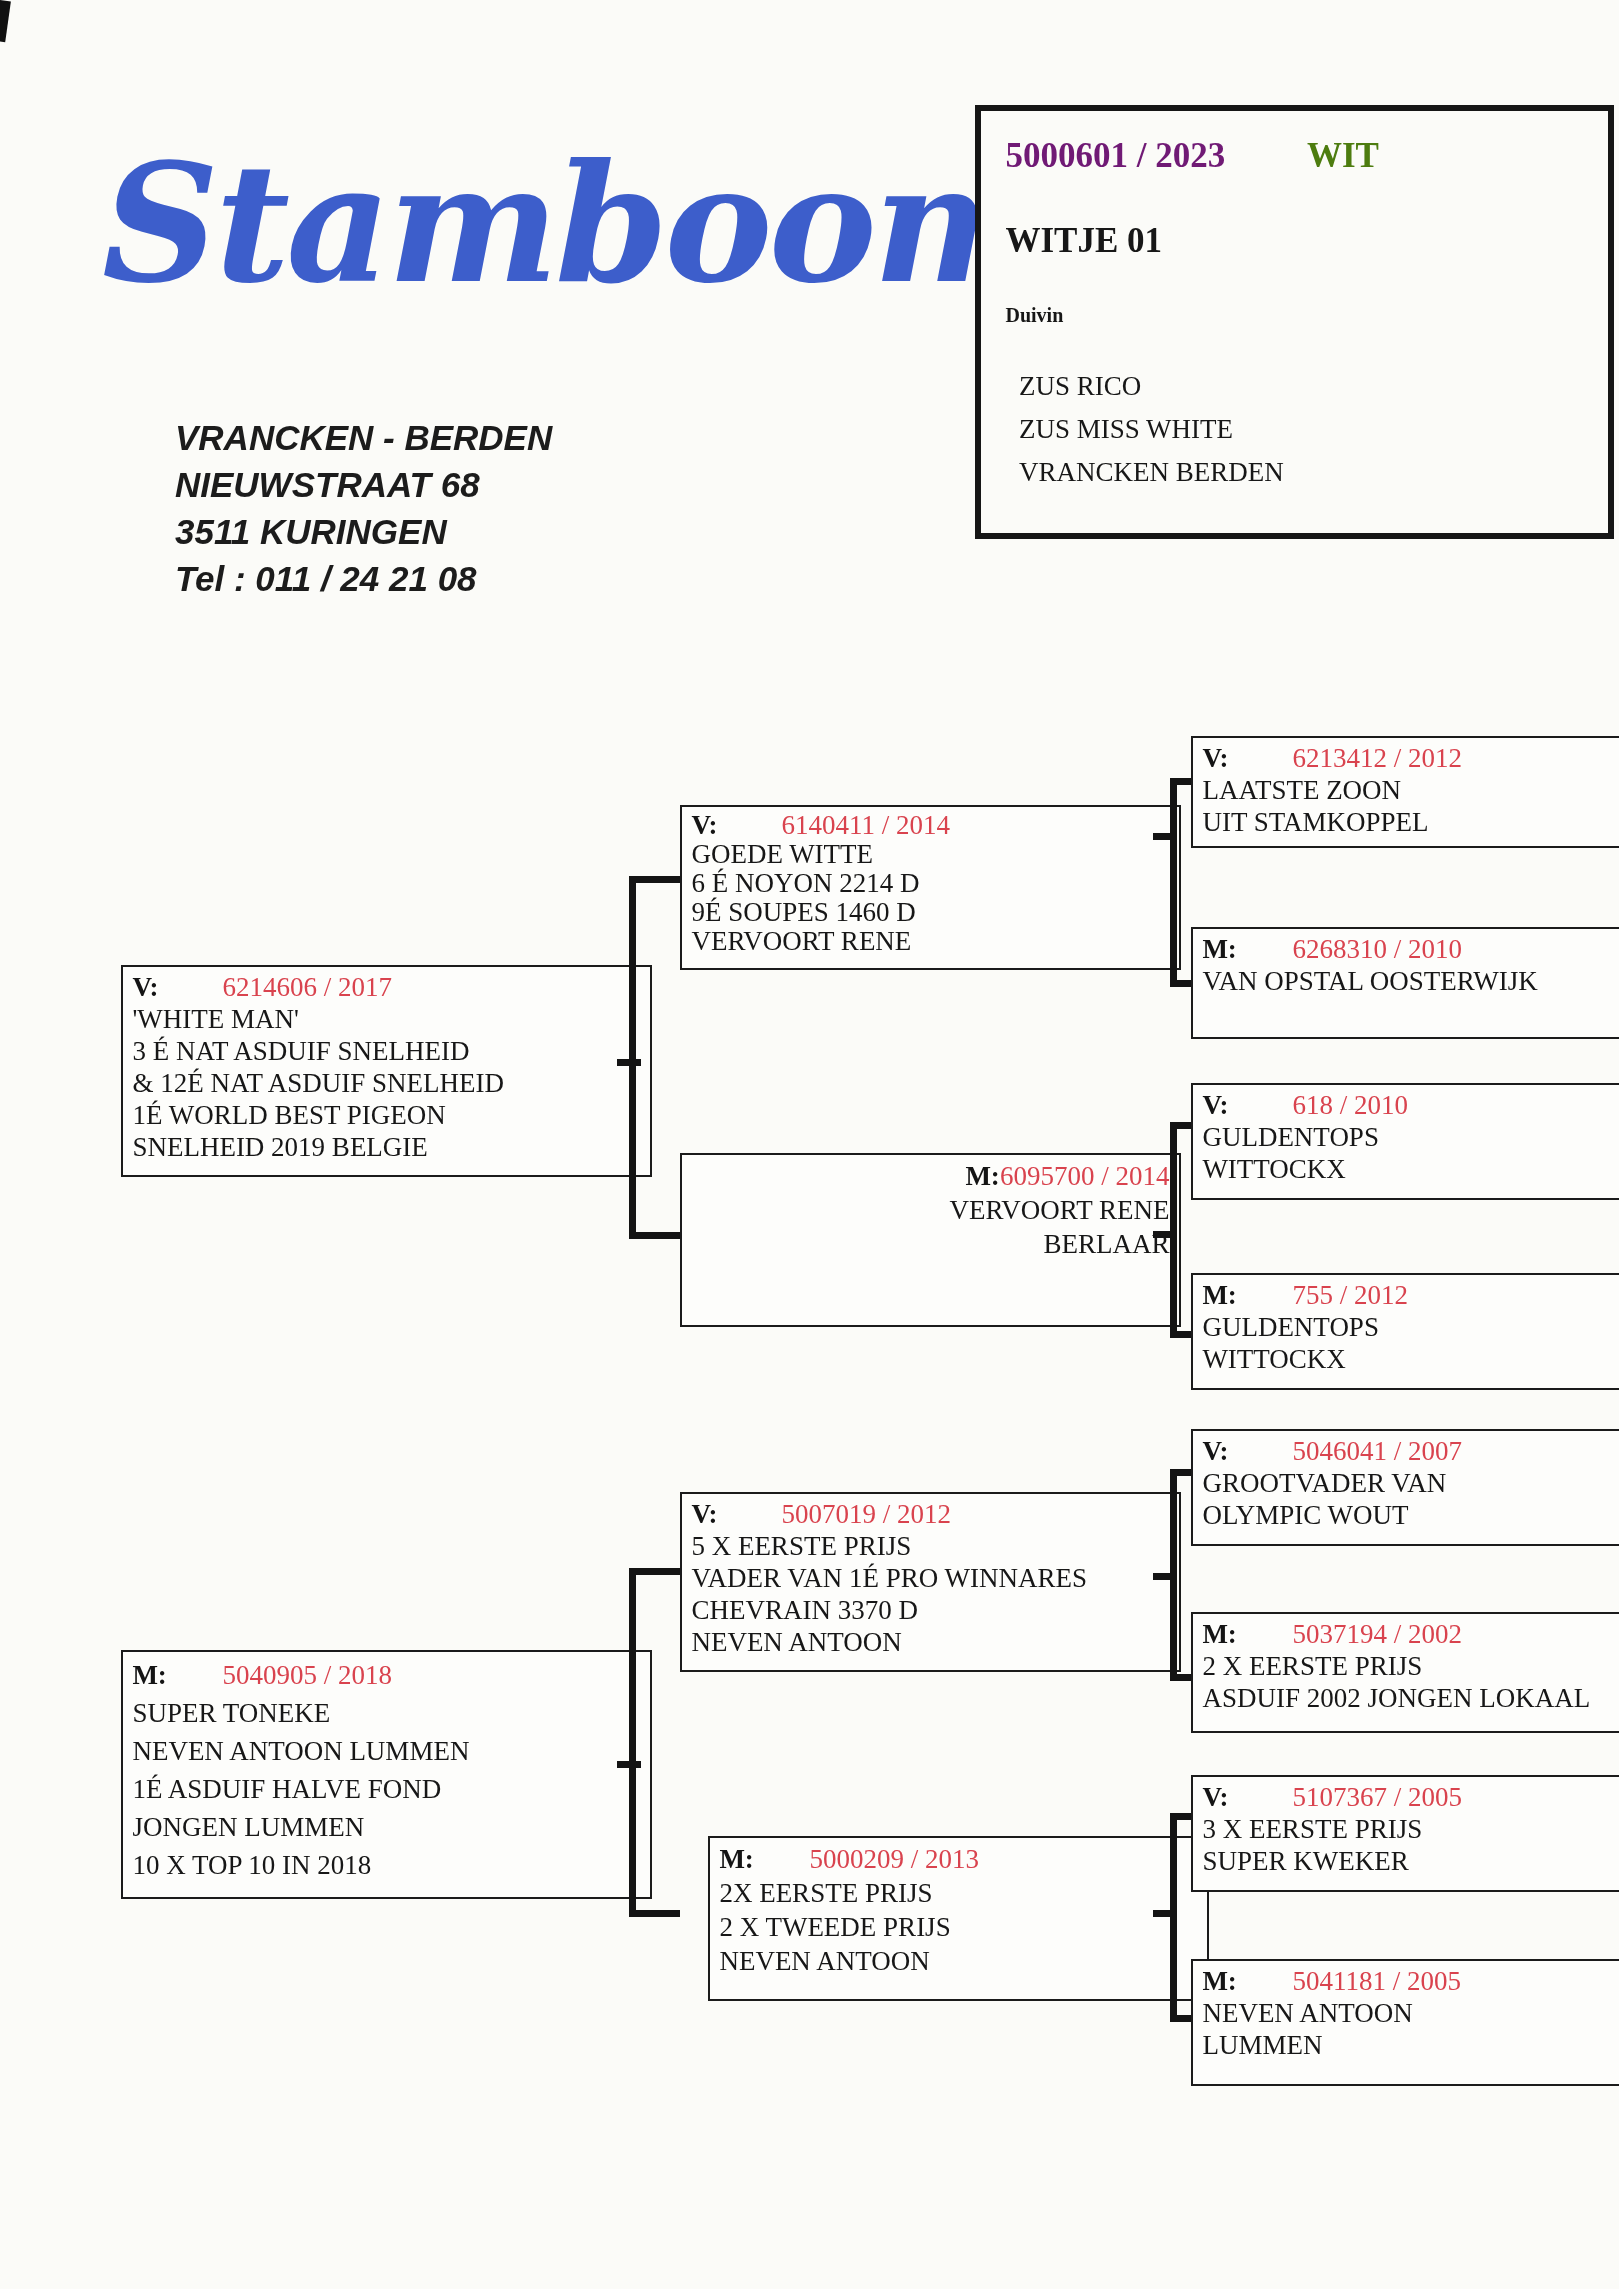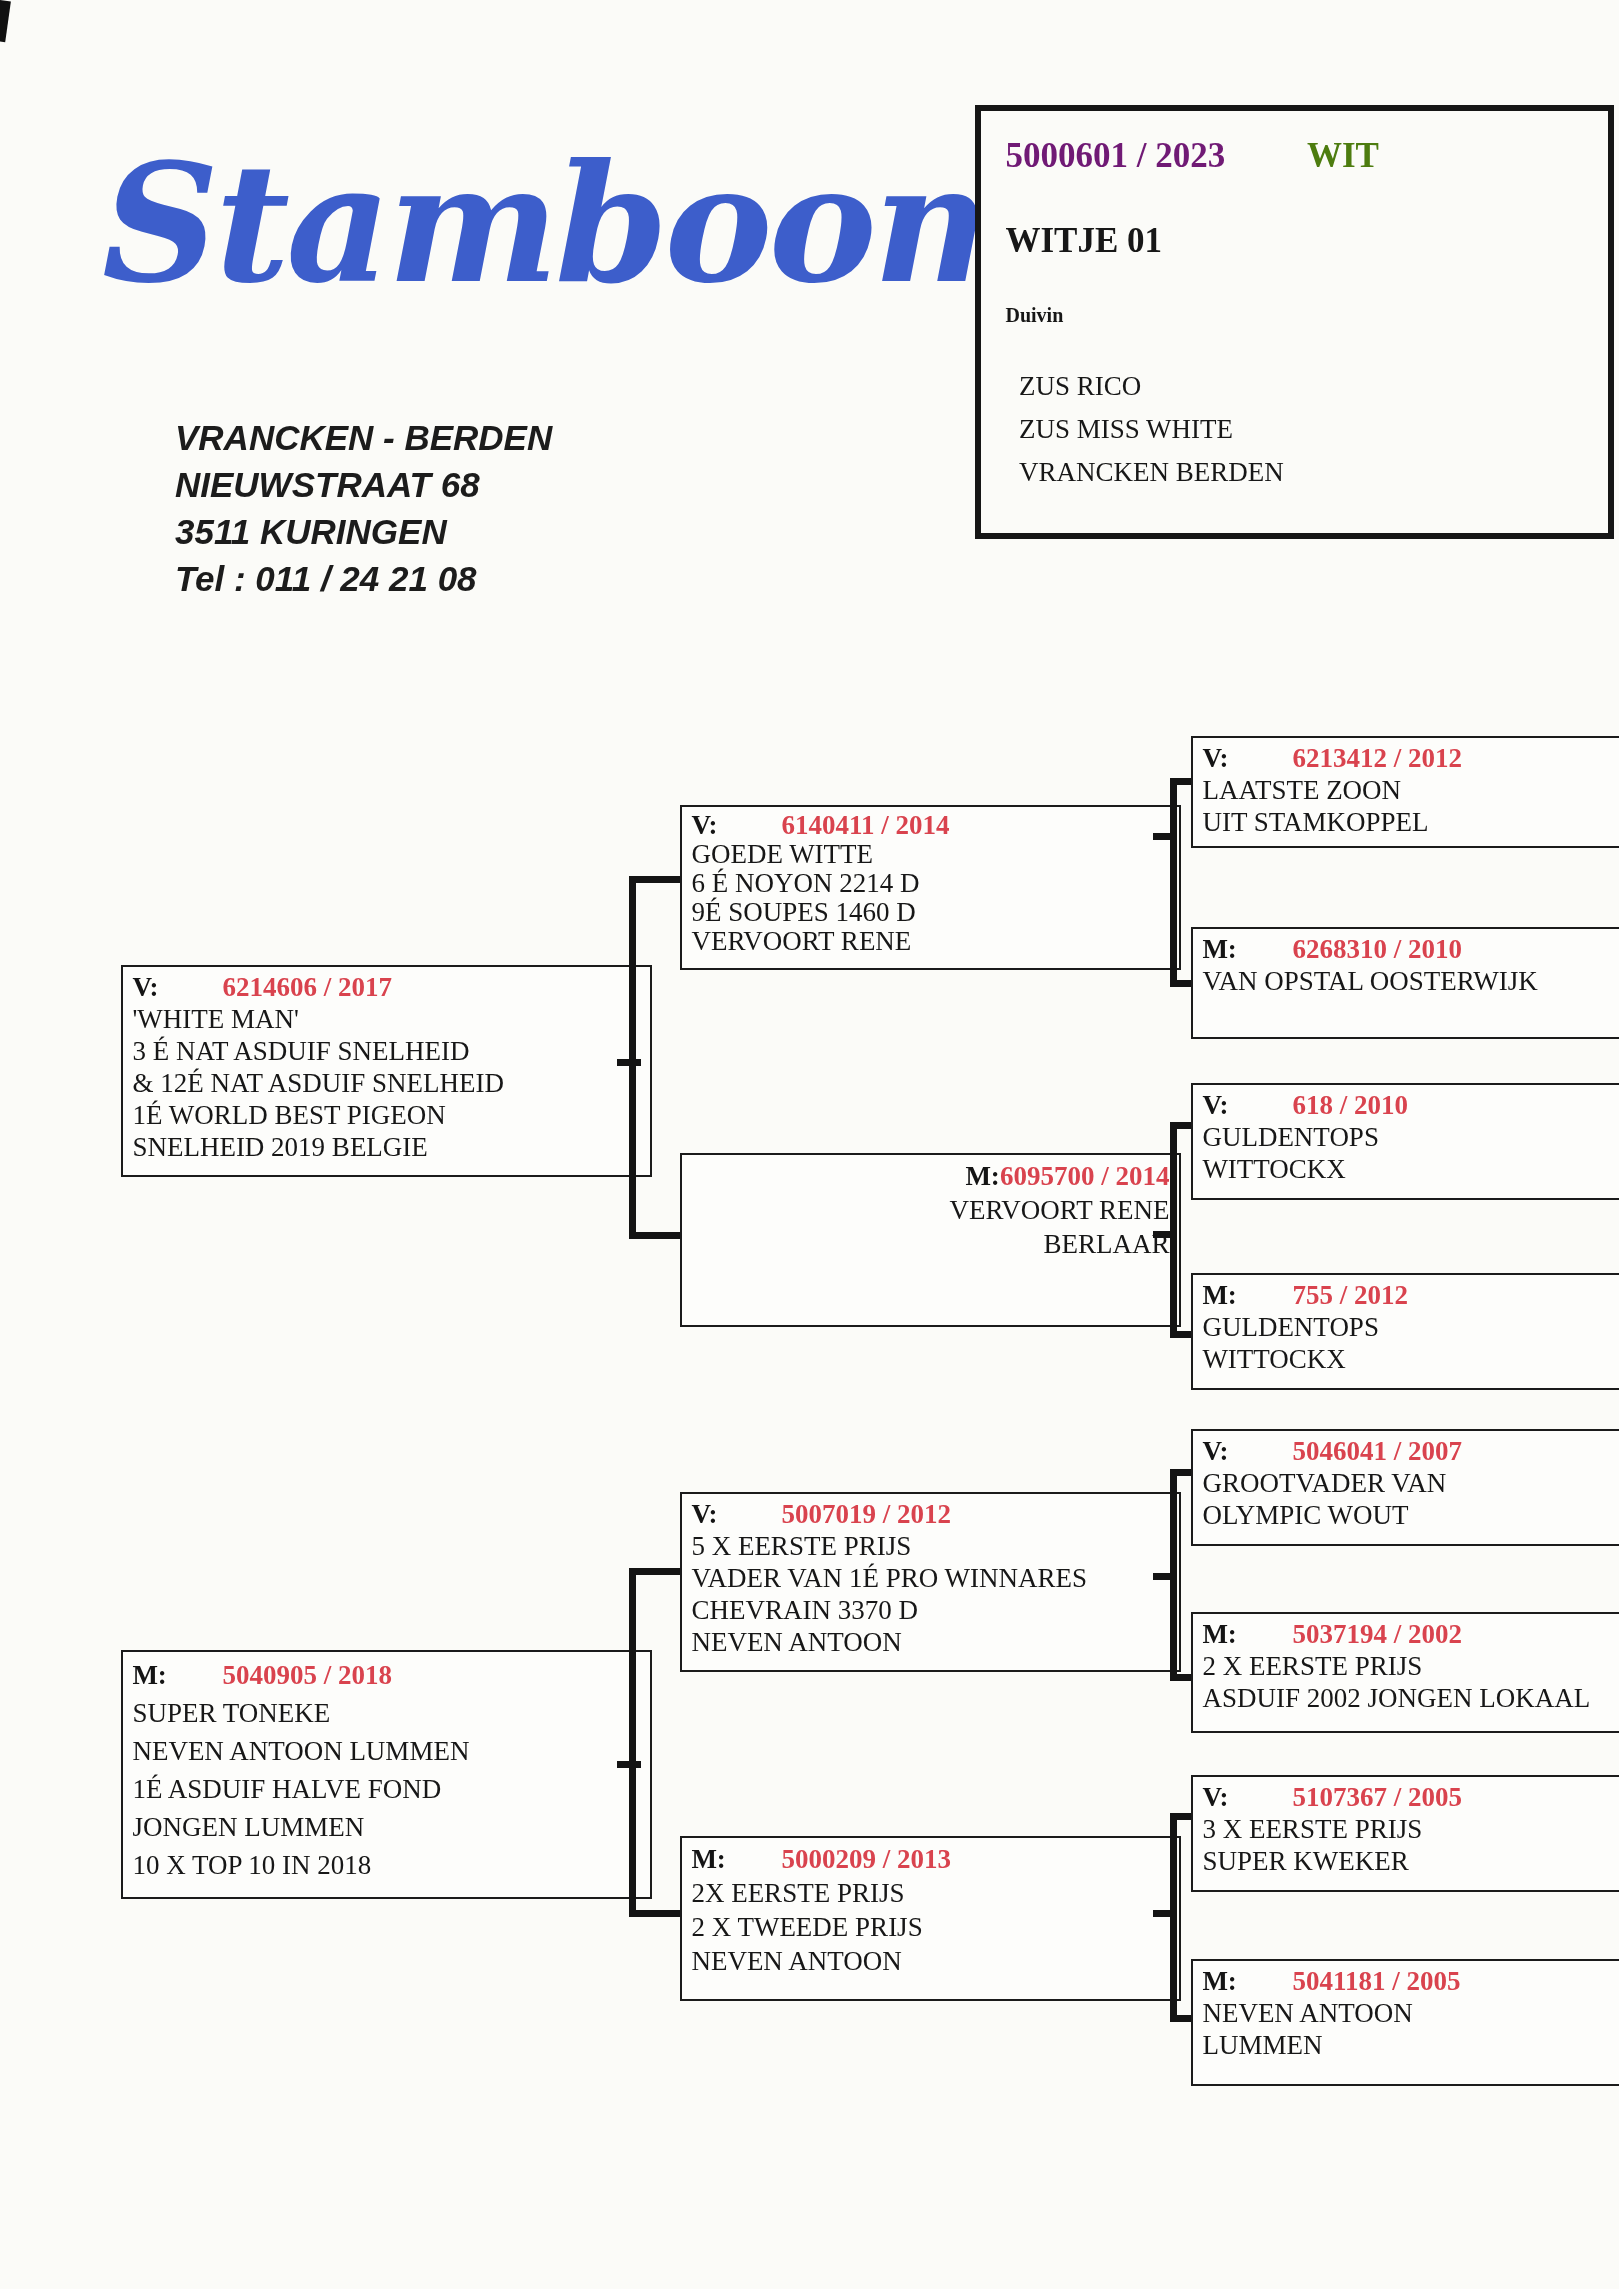--- a/index.html
+++ b/index.html
@@ -29,21 +29,21 @@
   .idbox .colorcode{color:#4d7c0f;margin-left:73px;}
   .idbox .row2{margin:45px 0 0 24.5px;font-size:35px;font-weight:bold;}
   .idbox .row3{margin:43px 0 0 24.5px;font-size:20px;font-weight:bold;}
   .idbox .notes{margin:38px 0 0 38px;font-size:27px;line-height:43px;}
   
   .pbox{
     position:absolute;background:#fdfdfb;border:2.8px solid #1b1b1b;
     padding:3.8px 9.4px;font-size:27px;line-height:32px;white-space:nowrap;
   }
   .pbox .lab{display:inline-block;min-width:90px;font-weight:bold;color:#141414;}
-  .pbox .ring{font-weight:bold;color:#d9434e;}
+  .pbox .ring{font-weight:normal;color:#d9434e;}
   .lh31{line-height:29px;}
   .lh36{line-height:34px;}
   .lh40{line-height:38px;}
   
   .conn{position:absolute;background:#141414;}
   
   .artifact{position:absolute;left:0;top:0;width:11.3px;height:41px;background:#111;transform:rotate(8deg);transform-origin:top left;}
 </style>
 </head>
 <body>
@@ -108,21 +108,21 @@
   </div>
 
   <div class="pbox" style="left:680px;top:1492px;width:478px;height:168px;">
     <div><span class="lab">V:</span><span class="ring">5007019 / 2012</span></div>
     <div>5 X EERSTE PRIJS</div>
     <div>VADER VAN 1É PRO WINNARES</div>
     <div>CHEVRAIN 3370 D</div>
     <div>NEVEN ANTOON</div>
   </div>
 
-  <div class="pbox lh36" style="left:680px;top:1836px;width:478px;height:153px;">
+  <div class="pbox lh36" style="left:708px;top:1836px;width:478px;height:153px;">
     <div><span class="lab">M:</span><span class="ring">5000209 / 2013</span></div>
     <div>2X EERSTE PRIJS</div>
     <div>2 X TWEEDE PRIJS</div>
     <div>NEVEN ANTOON</div>
   </div>
 
   <div class="pbox" style="left:1191px;top:736px;width:418px;height:100px;">
     <div><span class="lab">V:</span><span class="ring">6213412 / 2012</span></div>
     <div>LAATSTE ZOON</div>
     <div>UIT STAMKOPPEL</div>

